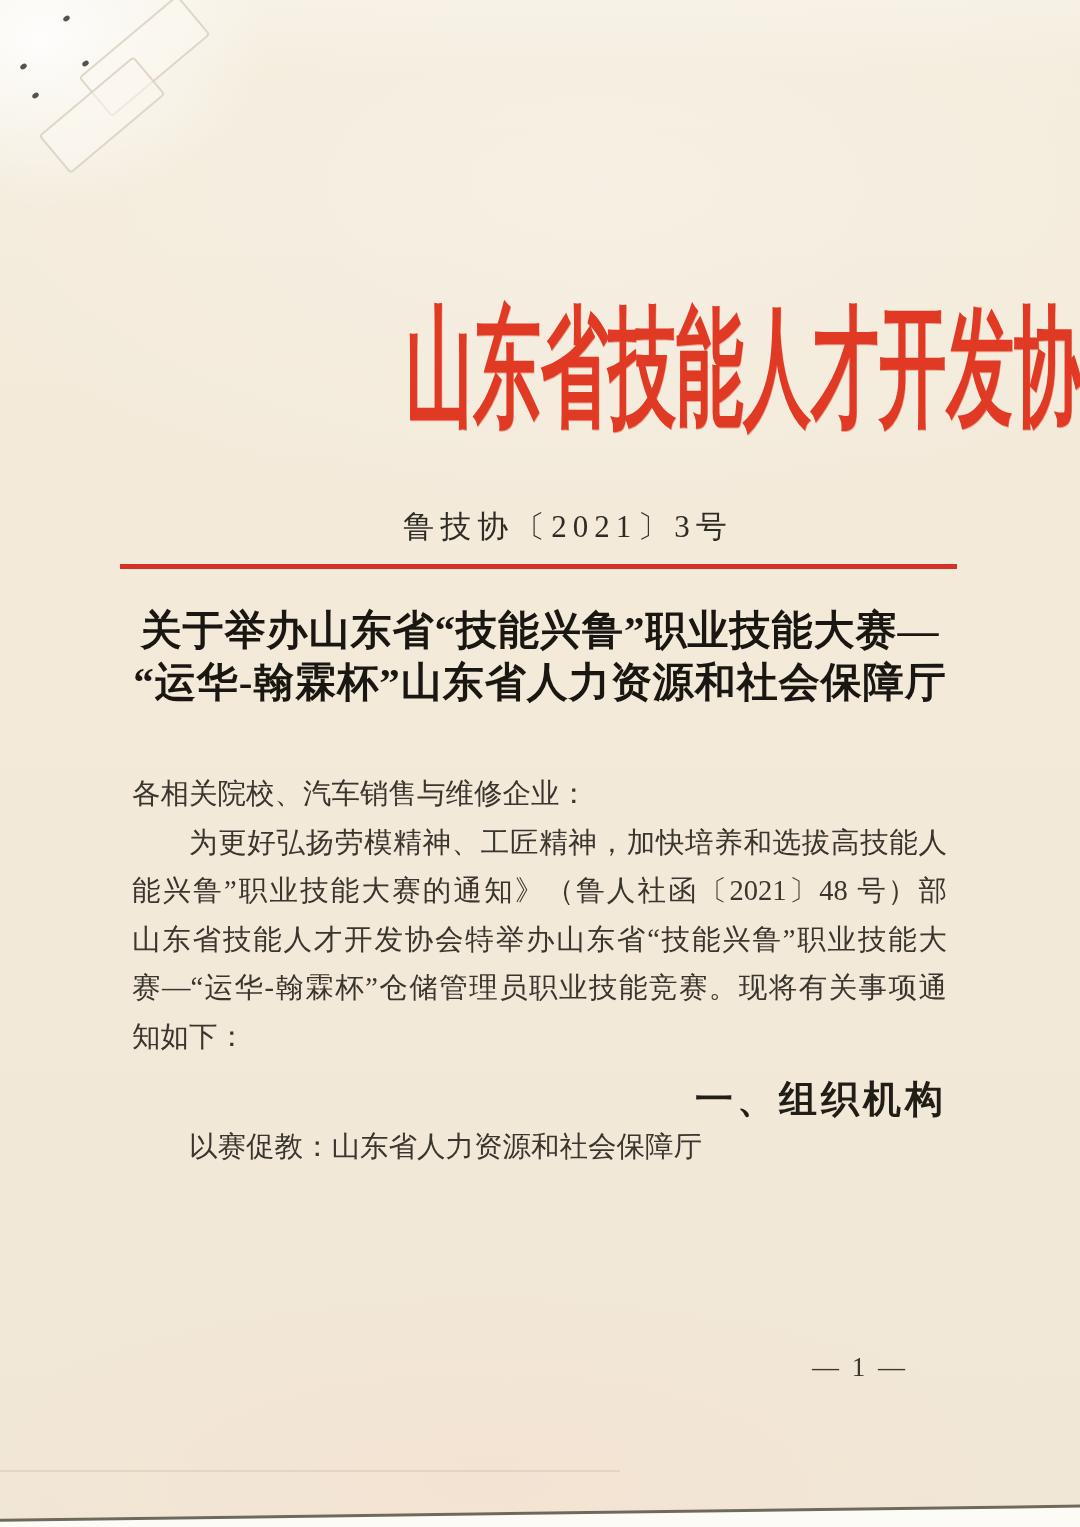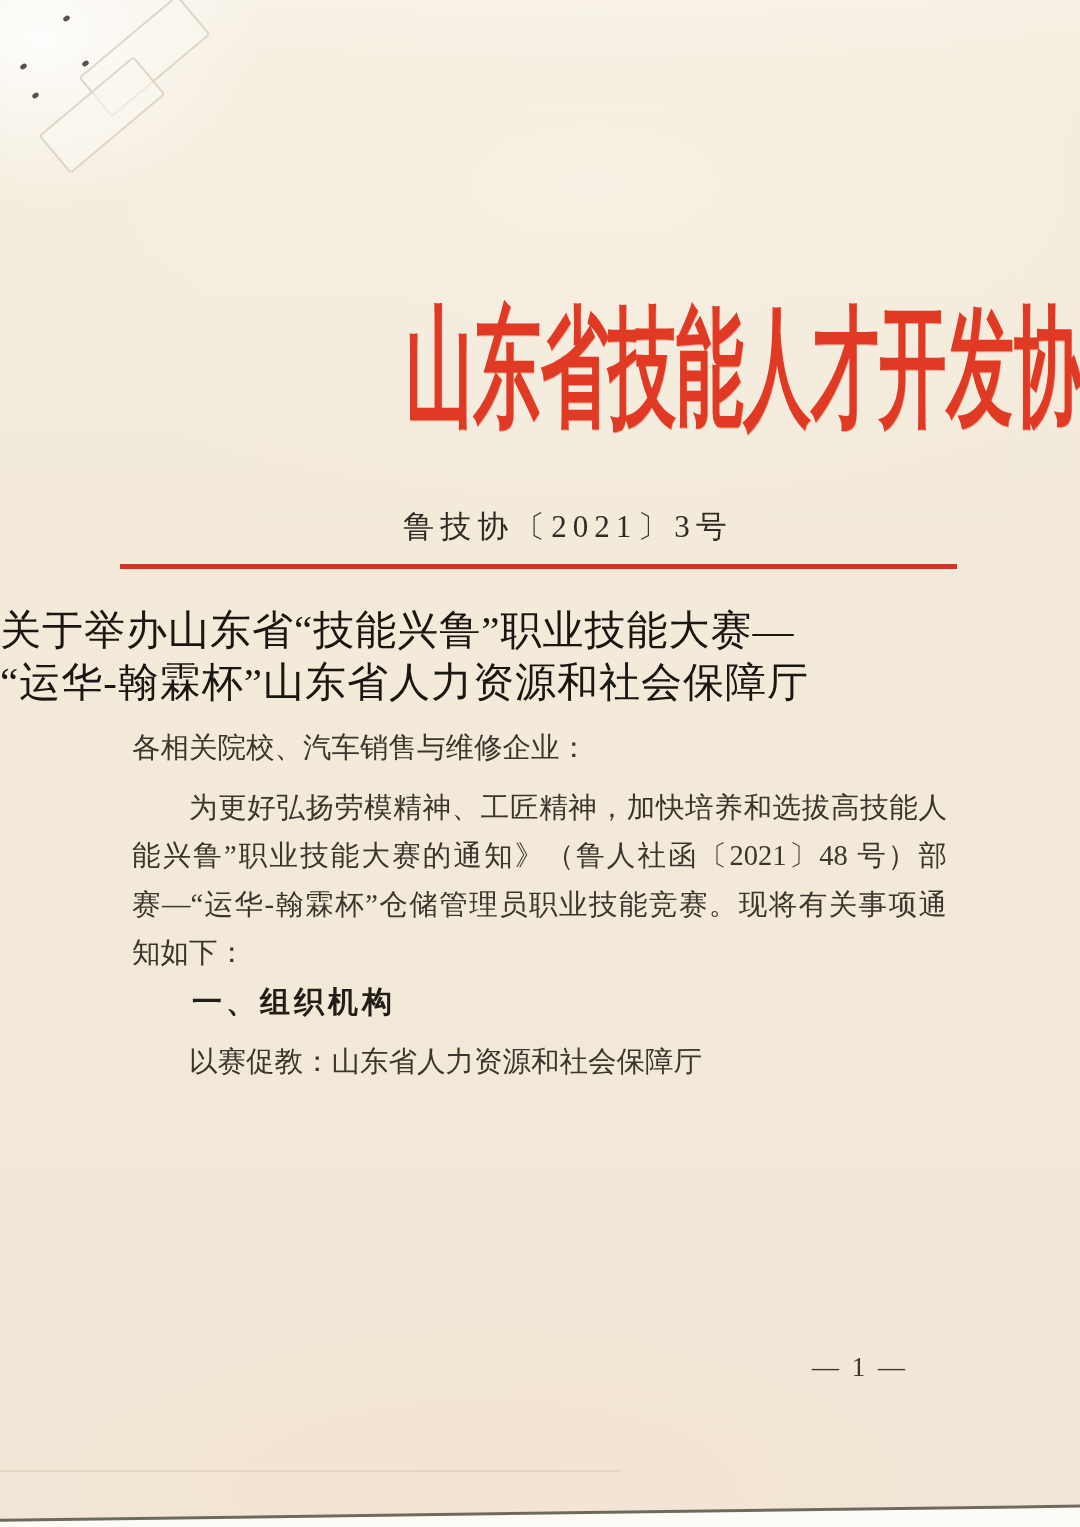--- a/index.html
+++ b/index.html
@@ -82,51 +82,53 @@
     left: 120px; top: 564px;
     width: 837px; height: 5px;
     background: var(--rule-red);
   }
 
   
   .doc-title {
     position: absolute;
     left: 0; top: 604px;
     width: 100%;
+    text-align: center;
     font-size: 41px;
-    font-weight: normal;
+    font-weight: bold;
     color: var(--title-ink);
     line-height: 52px;
     letter-spacing: 1px;
   }
 
   
   .body-block {
     position: absolute;
-    left: 132px; top: 724px;
+    left: 132px; top: 770px;
     width: 815px;
     font-size: 28.5px;
     color: var(--ink);
   }
   .line {
     height: 48.6px;
     line-height: 48.6px;
     overflow: hidden;
   }
   .line.j { text-align: justify; text-justify: inter-character; }
   .line.j::after { content: ""; display: inline-block; width: 100%; height: 0; }
-  .indent { text-indent: 2em; margin-top: 11px; }
+  .indent { text-indent: 2em; }
   .heading {
-    margin-top: 0;
+    margin-top: 13px;
     text-indent: 2em;
     font-family: "Liberation Sans", "DejaVu Sans", sans-serif;
     font-weight: bold;
-    font-size: 30px;
+    font-size: 38px;
     letter-spacing: 4px;
     color: #211d17;
+    text-align: right;
   }
 
   
   .page-number {
     position: absolute;
     left: 800px; top: 1352px;
     width: 120px;
     text-align: center;
     font-size: 27px;
     letter-spacing: 3px;
@@ -174,20 +176,21 @@
 
   <div class="doc-title">
     <div class="title-line">关于举办山东省“技能兴鲁”职业技能大赛—</div>
     <div class="title-line">“运华-翰霖杯”山东省人力资源和社会保障厅</div>
   </div>
 
   <div class="body-block">
     <div class="line">各相关院校、汽车销售与维修企业：</div>
     <div class="line j indent">为更好弘扬劳模精神、工匠精神，加快培养和选拔高技能人</div>
     <div class="line j">能兴鲁”职业技能大赛的通知》（鲁人社函〔2021〕48 号）部署，</div>
+    <div class="line j">山东省技能人才开发协会特举办山东省“技能兴鲁”职业技能大</div>
     <div class="line j">赛—“运华-翰霖杯”仓储管理员职业技能竞赛。现将有关事项通</div>
     <div class="line">知如下：</div>
     <div class="line heading">一、组织机构</div>
     <div class="line indent">以赛促教：山东省人力资源和社会保障厅</div>
   </div>
 
   <div class="page-number">— 1 —</div>
 
   <div class="bottom-crease"></div>
   <div class="bottom-edge"></div>

